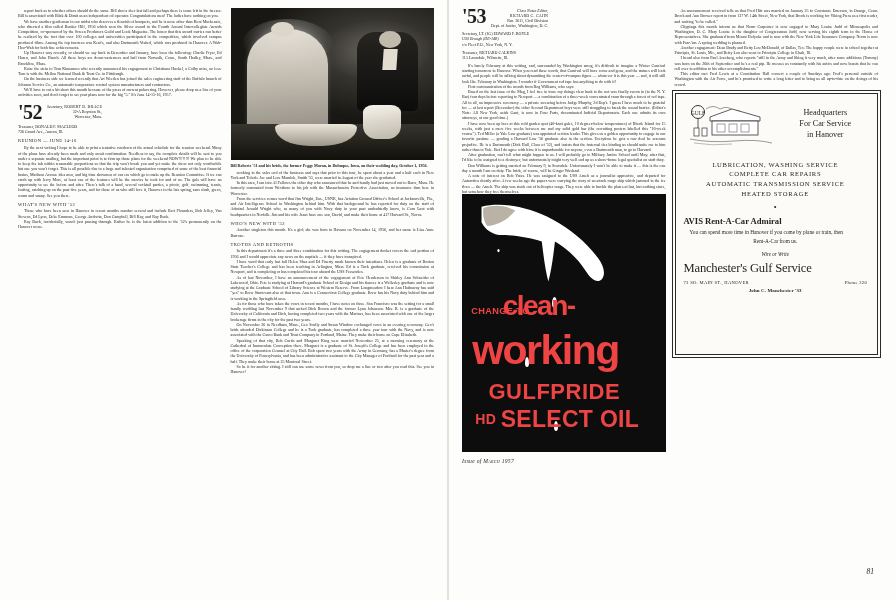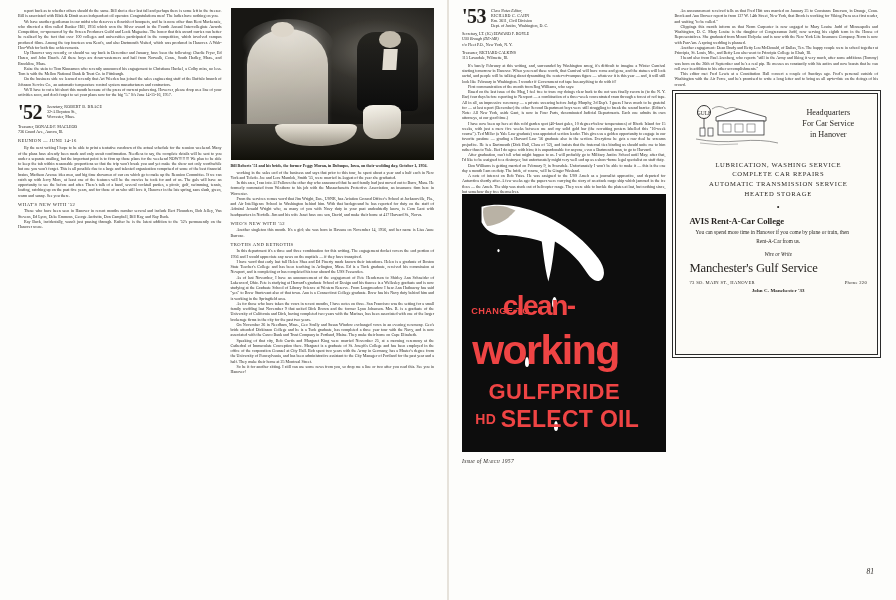--- a/index.html
+++ b/index.html
@@ -33,21 +33,21 @@
 
   .sec-head{
     font-size:4.6px;
     letter-spacing:.5px;
     margin:4px 0 1.5px 0;
     text-transform:uppercase;
   }
 
   
   .classblock{margin-top:7px;}
-  .classrow{display:flex;align-items:flex-start;gap:5px;}
+  .classrow{display:flex;align-items:flex-start;gap:5px;text-align:right;}
   .yearnum{
     font-family:"Liberation Serif",serif;
     font-size:20px;font-weight:bold;line-height:17px;
     letter-spacing:-.5px;
   }
   .officer{font-size:4.05px;line-height:5.1px;}
   .officer .role{font-style:italic;}
   .officer .nm{font-variant:small-caps;letter-spacing:.2px;}
   .officer-blk{margin-top:3px;font-size:4.05px;line-height:5.1px;}
   .reunion{font-size:4.6px;letter-spacing:.4px;margin:4px 0 2px 0;}
@@ -156,21 +156,21 @@
   .issue-line{
     font-size:5.6px;font-style:italic;margin-top:6px;letter-spacing:.3px;
   }
   .issue-line .sc{font-variant:small-caps;}
 
   .ad-gulf{
     margin-top:6px;
     border:1.2px solid #2a2a2a;
     outline:.5px solid #2a2a2a;outline-offset:2px;
     background:#fcfbf7;
-    padding:9px 10px 8px 14px;
+    padding:9px 10px 8px 8px;
     box-sizing:border-box;
     height:262px;
     position:relative;
   }
   .gulf-top{display:flex;align-items:flex-start;gap:6px;}
   .gulf-art{width:94px;height:48px;position:relative;flex:none;}
   .gulf-hq{
     flex:1;text-align:center;font-size:8.2px;line-height:11px;
     padding-top:4px;
   }
@@ -376,21 +376,21 @@
 
           <div class="gulf-services">
             <div>LUBRICATION, WASHING SERVICE</div>
             <div>COMPLETE CAR REPAIRS</div>
             <div>AUTOMATIC TRANSMISSION SERVICE</div>
             <div>HEATED STORAGE</div>
           </div>
 
           <div class="gulf-dot">•</div>
 
-          <div class="gulf-avis">AVIS Rent-A-Car College</div>
+          <div class="gulf-avis">AVIS Rent-A-Car Admiral</div>
           <div class="gulf-body">You can spend more time in Hanover if you come by plane or train, then</div>
           <div class="gulf-rent">Rent-A-Car from us.</div>
           <div class="gulf-wire">Wire or Write</div>
           <div class="gulf-name">Manchester's Gulf Service</div>
           <div class="gulf-addr">
             <span class="sc">73 SO. MAIN ST., HANOVER</span>
             <span>Phone 220</span>
           </div>
           <div class="gulf-owner">John C. Manchester '33</div>
         </div>

